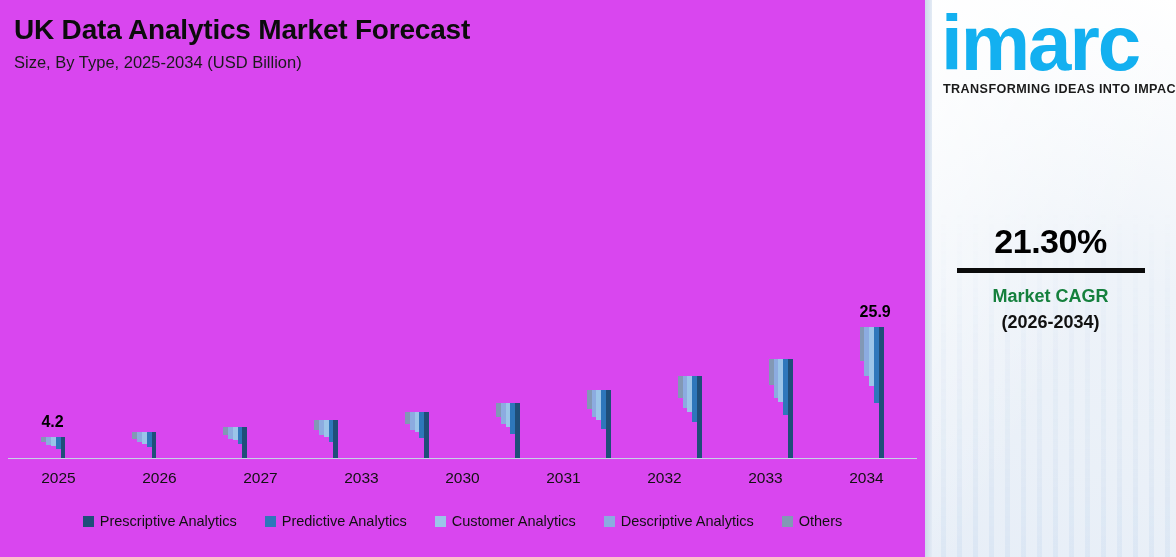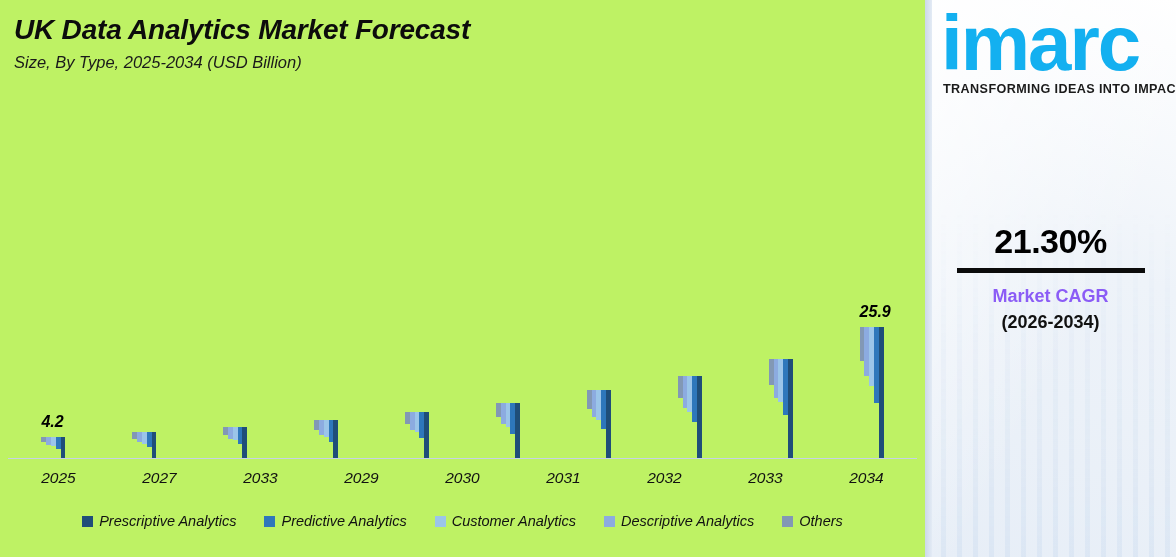--- a/index.html
+++ b/index.html
@@ -11,23 +11,22 @@
   #page {
     position: relative;
     width: 1176px; height: 557px;
     background: #dde5f2;
     display: flex;
   }
   
   #chart-panel {
     position: relative;
     width: 925px; height: 557px;
-    background: #bef264;
+    background: #d946ef;
     flex: 0 0 925px;
-    font-style: italic;
   }
   #title-block { position: absolute; left: 14px; top: 14px; }
   #chart-title {
     font-size: 28px; font-weight: bold; color: #0c0c0c;
     letter-spacing: -0.2px; line-height: 1.15;
   }
   #chart-subtitle {
     font-size: 16.5px; color: #1a1a1a; margin-top: 7px; line-height: 1.2;
   }
   #plot {
@@ -131,21 +130,21 @@
   }
   #cagr-value {
     font-size: 34px; font-weight: bold; color: #000000;
     letter-spacing: -0.5px;
   }
   #cagr-rule {
     width: 188px; height: 5px; background: #0b0b0b;
     margin: 7px auto 10px auto;
   }
   #cagr-label {
-    font-size: 18px; font-weight: bold; color: #8b5cf6; line-height: 1.45; text-align: center;
+    font-size: 18px; font-weight: bold; color: #15803d; line-height: 1.45; text-align: center;
   }
   #cagr-period {
     font-size: 18px; font-weight: bold; color: #111; line-height: 1.45;
   }
   #copyright {
     position: absolute; left: 0; right: 0; bottom: 12px;
     text-align: center;
     font-size: 10.5px; color: #2b2b2b; line-height: 1.5;
   }
 </style>
@@ -254,23 +253,23 @@
               <div class="seg" style="height: 130.588px; background: rgb(31, 78, 121);"></div>
               <div class="bar-value">25.9</div>
             </div>
           </div>
         </div>
     </div>
 
     <div id="axis-line"></div>
     <div id="x-labels">
         <div class="x-label">2025</div>
+        <div class="x-label">2026</div>
         <div class="x-label">2027</div>
         <div class="x-label">2033</div>
-        <div class="x-label">2029</div>
         <div class="x-label">2030</div>
         <div class="x-label">2031</div>
         <div class="x-label">2032</div>
         <div class="x-label">2033</div>
         <div class="x-label">2034</div>
       </div>
     <div id="legend">
         <div class="legend-item">
           <span class="legend-swatch" style="background: rgb(31, 78, 121);"></span>
           <span class="legend-label">Prescriptive Analytics</span>

